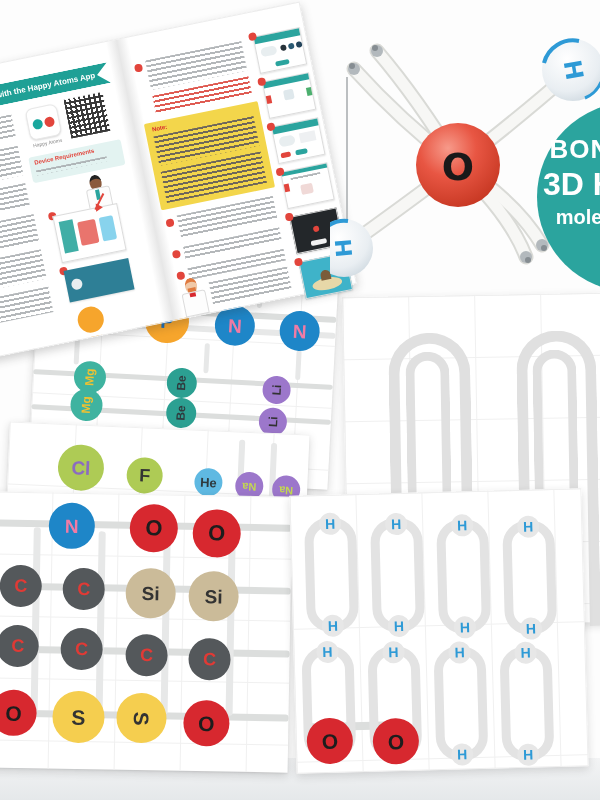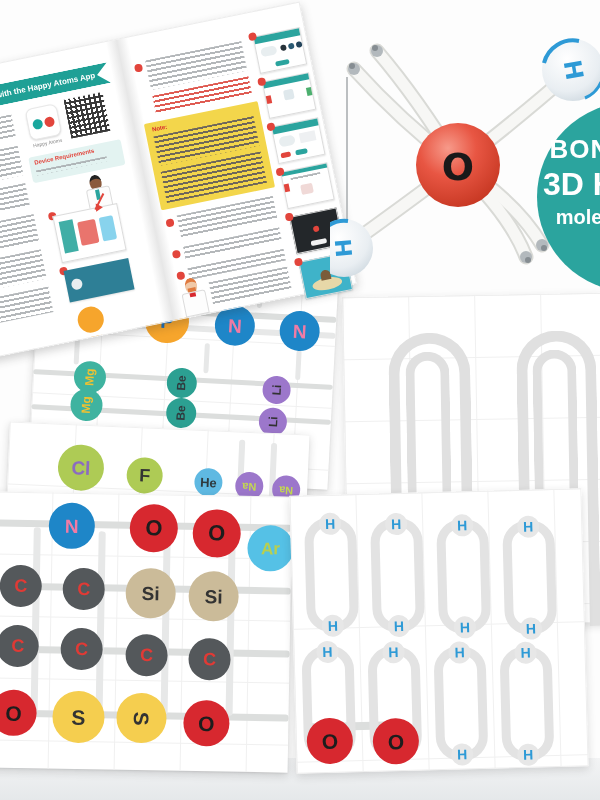--- a/index.html
+++ b/index.html
@@ -150,23 +150,20 @@
     <div class="tk2" style="left:178px;top:40px;width:7px;height:180px;"></div>
     <div class="tk2" style="left:243px;top:42px;width:7px;height:178px;"></div>
     <div class="at el-N" style="left:86px;top:33px;width:46px;height:46px;font-size:19px;">
         <span>N</span>
       </div>
     <div class="at el-O" style="left:168px;top:34px;width:48px;height:48px;font-size:22px;">
         <span>O</span>
       </div>
     <div class="at el-O" style="left:231px;top:38px;width:48px;height:48px;font-size:22px;">
         <span>O</span>
-      </div>
-    <div class="at el-Ar" style="left:285px;top:52px;width:46px;height:46px;font-size:17px;">
-        <span>Ar</span>
       </div>
     <div class="at el-C" style="left:36px;top:94px;width:42px;height:42px;font-size:18px;">
         <span>C</span>
       </div>
     <div class="at el-C" style="left:99px;top:96px;width:42px;height:42px;font-size:18px;">
         <span>C</span>
       </div>
     <div class="at el-Si" style="left:166px;top:99px;width:50px;height:50px;font-size:19px;">
         <span>Si</span>
       </div>

